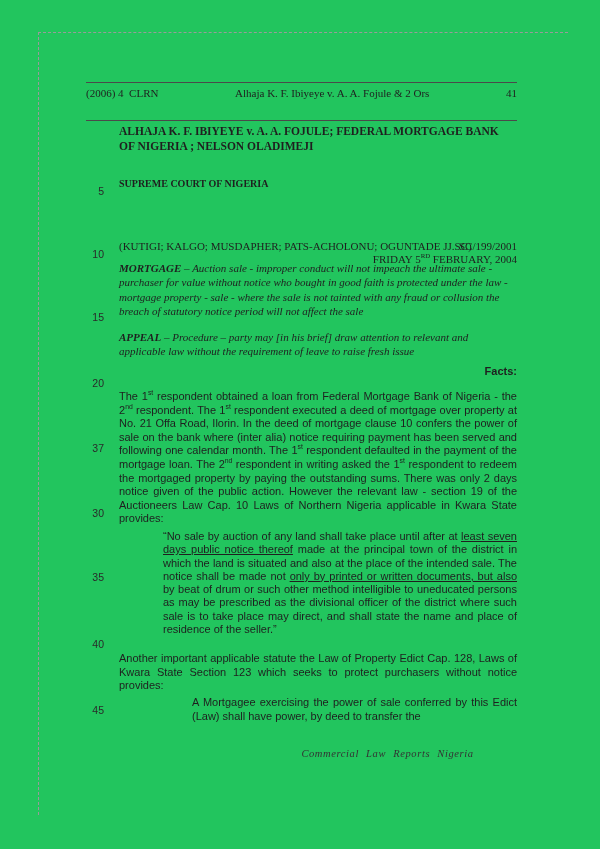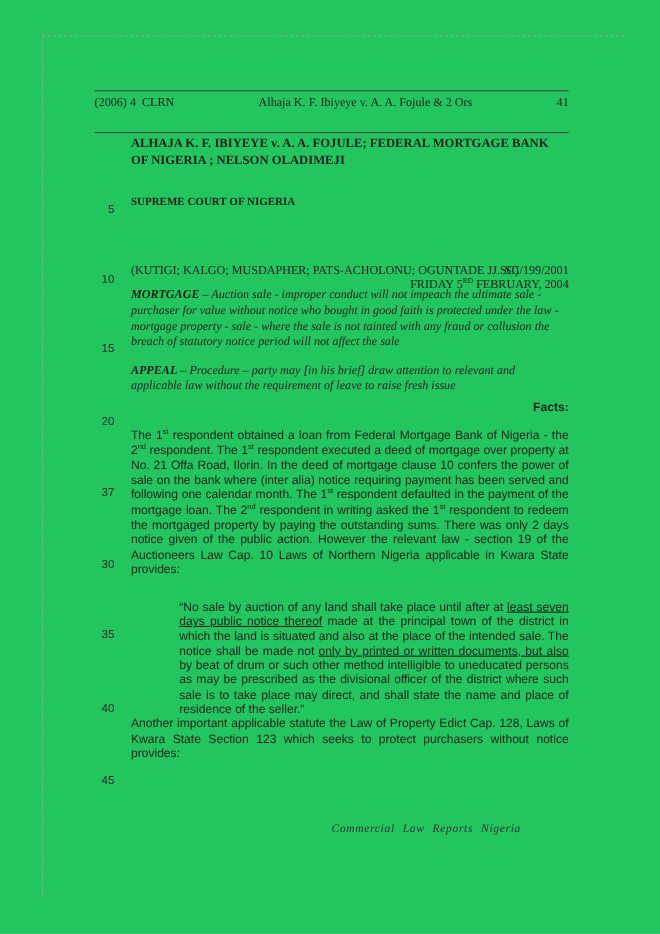--- a/index.html
+++ b/index.html
@@ -53,21 +53,21 @@
   .headnote-1 { top: 261px; }
   .headnote-2 { top: 330px; }
   .seg-term { font-weight: bold; }
   .facts-heading { top: 365px; font-family: "Liberation Sans", sans-serif; font-weight: bold; font-size: 11px; text-align: right; }
 
   .bodytext {
     font-family: "Liberation Sans", sans-serif;
     font-size: 11px; line-height: 13.6px; text-align: justify;
   }
   .para-1 { top: 390px; }
-  .quote-1 { top: 546px; left: 44px; width: 354px; line-height: 13.3px; }
+  .quote-1 { top: 530px; left: 44px; width: 354px; line-height: 13.3px; }
   .para-2 { top: 652px; }
   .quote-2 { top: 696px; left: 73px; width: 325px; display: flex; }
   .quote-2-label { flex: 0 0 50px; }
   .quote-2-text { flex: 1 1 auto; width: 275px; text-align: justify; }
 
   .seg-sup { vertical-align: super; font-size: 0.62em; line-height: 0; }
   .seg-italic { }
   .seg-underline { text-decoration: underline; }
 
   .margin-num {
@@ -120,20 +120,21 @@
 
       <div class="abs facts-heading">Facts:</div>
 
       <div class="abs bodytext para-1"><span>The 1</span><span class="seg-sup">st</span><span> respondent obtained a loan from Federal Mortgage Bank of Nigeria - the 2</span><span class="seg-sup">nd</span><span> respondent. The 1</span><span class="seg-sup">st</span><span> respondent executed a deed of mortgage over property at No. 21 Offa Road, Ilorin. In the deed of mortgage clause 10 confers the power of sale on the bank where </span><span class="seg-italic">(inter alia)</span><span> notice requiring payment has been served and following one calendar month. The 1</span><span class="seg-sup">st</span><span> respondent defaulted in the payment of the mortgage loan. The 2</span><span class="seg-sup">nd</span><span> respondent in writing asked the 1</span><span class="seg-sup">st</span><span> respondent to redeem the mortgaged property by paying the outstanding sums. There was only 2 days notice given of the public action. However the relevant law - section 19 of the Auctioneers Law Cap. 10 Laws of Northern Nigeria applicable in Kwara State provides:</span></div>
 
       <div class="abs bodytext quote-1"><span>“No sale by auction of any land shall take place until after at </span><span class="seg-underline">least seven days public notice thereof</span><span> made at the principal town of the district in which the land is situated and also at the place of the intended sale. The notice shall be made not </span><span class="seg-underline">only by printed or written documents, but also</span><span> by beat of drum or such other method intelligible to uneducated persons as may be prescribed as the divisional officer of the district where such sale is to take place may direct, and shall state the name and place of residence of the seller.”</span></div>
 
       <div class="abs bodytext para-2">Another important applicable statute the Law of Property Edict Cap. 128, Laws of Kwara State Section 123 which seeks to protect purchasers without notice provides:</div>
 
       <div class="abs bodytext quote-2">
+        <span class="quote-2-text">A Mortgagee exercising the power of sale conferred by this Edict (Law) shall have power, by deed to transfer the</span>
       </div>
 
     </div>
 
     <div class="footer-imprint">Commercial  Law  Reports  Nigeria</div>
 
   </div>
 
   <div class="margin-num" style="top:185px">5</div>
   <div class="margin-num" style="top:248px">10</div>

